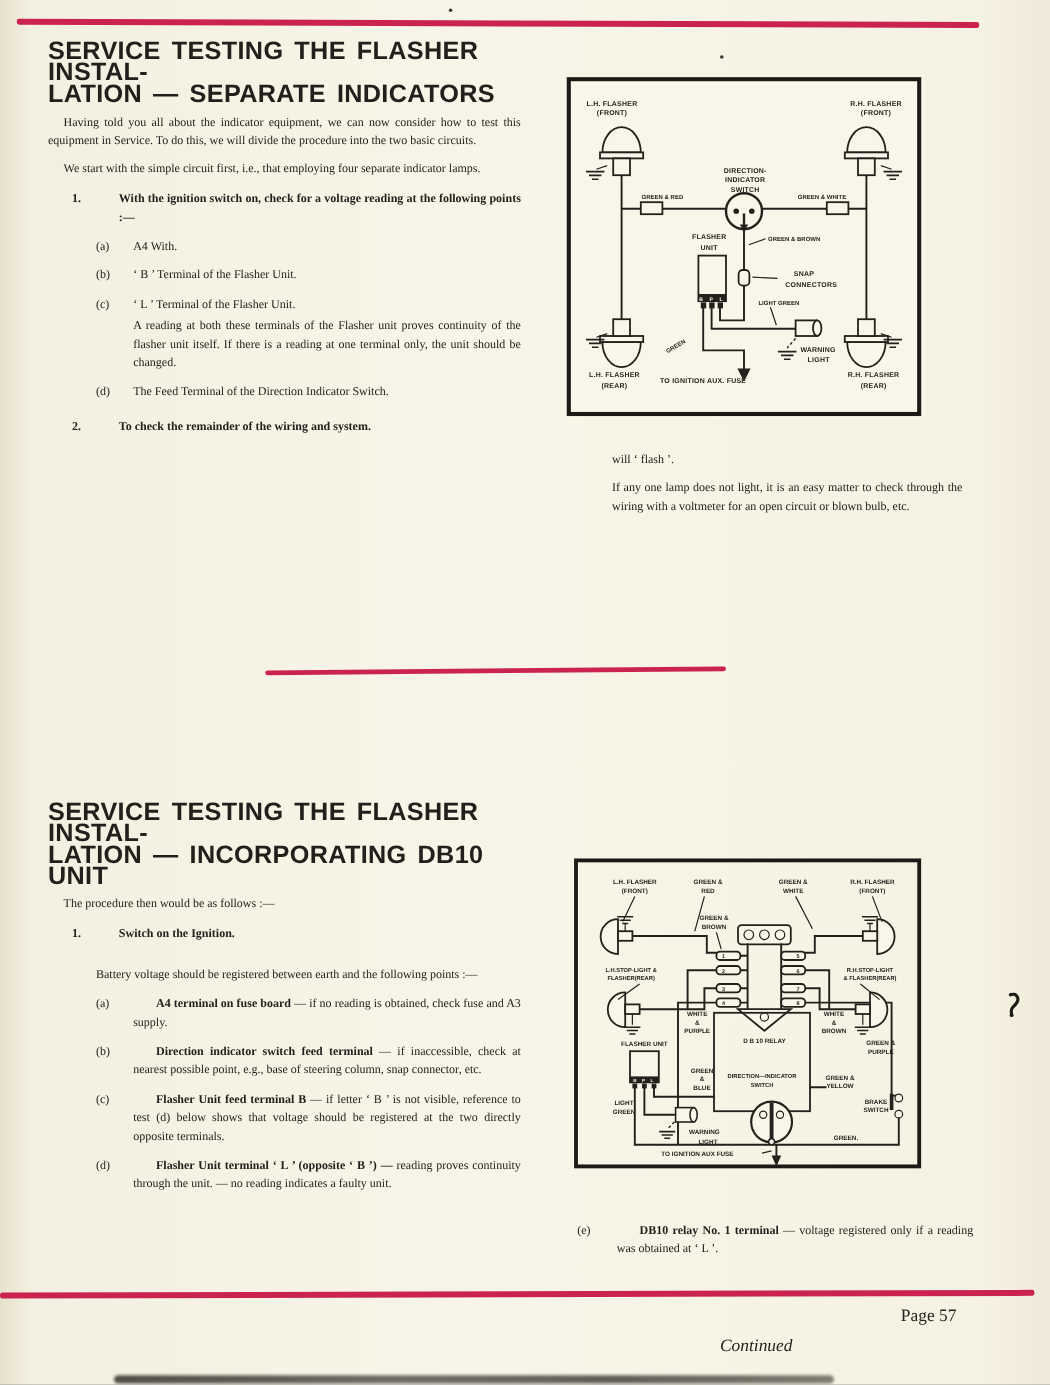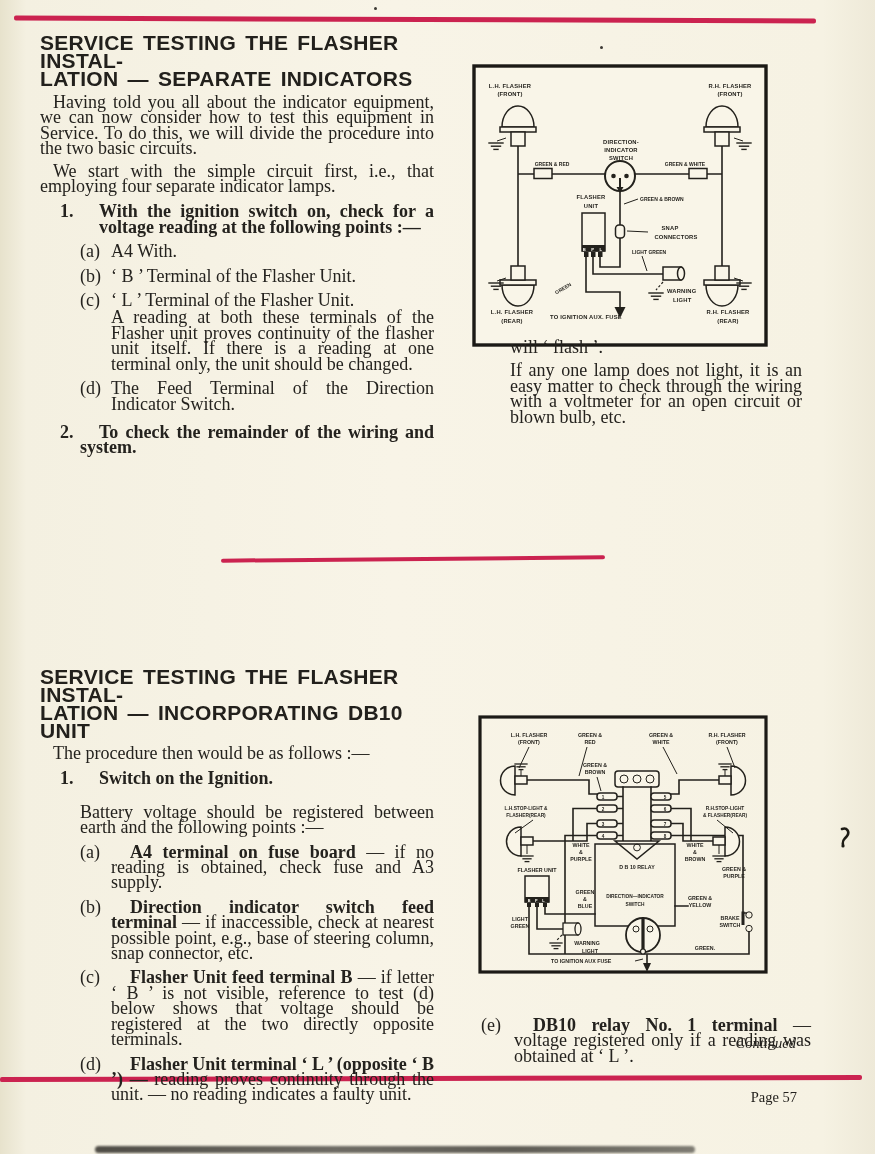--- a/index.html
+++ b/index.html
@@ -3,21 +3,21 @@
 <meta charset="utf-8">
 <style>
   html,body{margin:0;padding:0;background:#8a8a85;}
   .page{position:relative;width:875px;height:1154px;margin:0 auto;overflow:hidden;
     background:linear-gradient(90deg,#e7e2cc 0%,#f4f0e1 3%,#f8f4e7 45%,#f6f2e3 94%,#eee9d8 100%);
     font-family:"Liberation Serif",serif;color:#24221e;}
   .abs{position:absolute;}
   .rule{background:#cb2350;border-radius:2px;}
   .h{font-family:"Liberation Sans",sans-serif;font-weight:700;font-size:21px;line-height:18px;
      letter-spacing:.3px;word-spacing:3px;color:#22201c;}
-  .body-t{font-size:18px;line-height:15.4px;text-align:justify;}
+  .body-t{font-size:10px;line-height:15.4px;text-align:justify;}
   .para{text-indent:13px;margin:0 0 7px 0;}
   .para-ni{text-indent:0;margin:0 0 7px 0;}
   .oli{display:flex;margin-top:10px;}
   .oli-num{flex:none;width:20px;margin-left:20px;font-weight:700;}
   .oli-body{flex:1;}
   .bold{font-weight:700;margin-left:19px;}
   .sub{display:flex;margin-top:9px;margin-left:40px;}
   .sub-label{flex:none;width:31px;}
   .sub-text{flex:1;text-align:justify;}
   .sub-extra{margin-top:2px;text-align:justify;}
@@ -176,21 +176,21 @@
       <text x="197" y="231" class="t">WARNING</text>
       <text x="203" y="240" class="t">LIGHT</text>
       <text x="80" y="257" class="t">TO IGNITION  AUX. FUSE</text>
       <text x="42" y="252" class="t mid">L.H. FLASHER</text>
       <text x="42" y="261" class="t mid">(REAR)</text>
       <text x="258" y="252" class="t mid">R.H. FLASHER</text>
       <text x="258" y="261" class="t mid">(REAR)</text>
     </svg>
   </div>
 
-  <div class="abs body-t after-d1" style="left:510px;top:340px;">
+  <div class="abs body-t after-d1" style="left:510px;top:376px;">
     <div>will ‘ flash ’.</div>
     <p class="para-ni" style="margin-top:8px;">If any one lamp does not light, it is an easy matter to check through the wiring with a voltmeter for an open circuit or blown bulb, etc.</p>
   </div>
 
   <div class="abs" style="left:40px;top:668px;width:394px;">
     <div class="h">
       <div>SERVICE TESTING THE FLASHER INSTAL-</div>
       <div>LATION — INCORPORATING DB10 UNIT</div>
     </div>
     <div class="body-t" style="margin-top:6px;">
@@ -351,16 +351,16 @@
       <text x="228" y="236" class="t2 mid">GREEN.</text>
       <text x="74" y="249" class="t2">TO IGNITION  AUX FUSE</text>
     </svg>
   </div>
 
   <div class="abs body-t item-e" style="left:481px;top:1018px;">
     <span class="lab">(e)</span>
     <span class="sub-text"><span class="bold">DB10 relay No. 1 terminal</span><span> — voltage registered only if a reading was obtained at ‘ L ’.</span></span>
   </div>
 
-  <div class="abs foot ital" style="left:600px;top:1035px;width:196px;text-align:right;">Continued</div>
+  <div class="abs foot ital" style="left:600px;top:1114px;width:196px;">Continued</div>
   <div class="abs foot" style="left:600px;top:1089px;width:197px;text-align:right;">Page 57</div>
 
 </div>
 
 </body></html>

